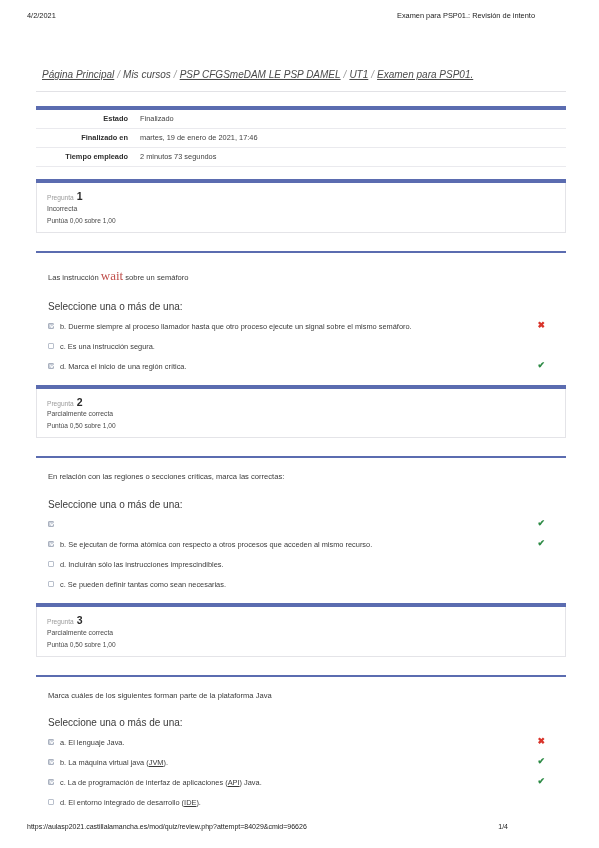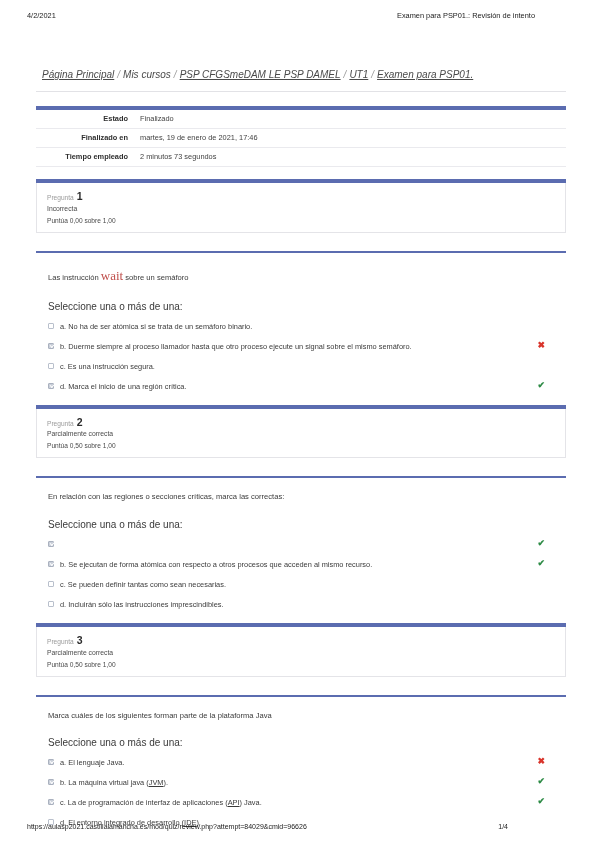--- a/index.html
+++ b/index.html
@@ -280,24 +280,20 @@
       <div class="qinfo">
         <div class="qnum"><span>Pregunta</span><span class="num">1</span></div>
         <div class="qstate">Incorrecta</div>
         <div class="qgrade">Puntúa 0,00 sobre 1,00</div>
       </div>
       <div class="qbody">
         <div class="qtext"><span>Las instrucción </span><span class="code">wait</span><span> sobre un semáforo</span></div>
         <div class="prompt">Seleccione una o más de una:</div>
 
         <div class="opt-row">
-          <span class="cbox"></span>
-          <span class="olabel">a. No ha de ser atómica si se trata de un semáforo binario.</span>
-        </div>
-        <div class="opt-row">
           <span class="cbox checked"></span>
           <span class="olabel">b. Duerme siempre al proceso llamador hasta que otro proceso ejecute un signal sobre el mismo semáforo.</span>
           <span class="mark wrong">✖</span>
         </div>
         <div class="opt-row">
           <span class="cbox"></span>
           <span class="olabel">c. Es una instrucción segura.</span>
         </div>
         <div class="opt-row">
           <span class="cbox checked"></span>
@@ -322,25 +318,25 @@
           <span class="cbox checked"></span>
           <span class="mark correct">✔</span>
         </div>
         <div class="opt-row">
           <span class="cbox checked"></span>
           <span class="olabel">b. Se ejecutan de forma atómica con respecto a otros procesos que acceden al mismo recurso.</span>
           <span class="mark correct">✔</span>
         </div>
         <div class="opt-row">
           <span class="cbox"></span>
+          <span class="olabel">d. Incluirán sólo las instrucciones imprescindibles.</span>
+        </div>
+        <div class="opt-row">
+          <span class="cbox"></span>
           <span class="olabel">c. Se pueden definir tantas como sean necesarias.</span>
-        </div>
-        <div class="opt-row">
-          <span class="cbox"></span>
-          <span class="olabel">d. Incluirán sólo las instrucciones imprescindibles.</span>
         </div>
       </div>
     </div>
 
     <div class="qblock">
       <div class="bluebar"></div>
       <div class="qinfo">
         <div class="qnum"><span>Pregunta</span><span class="num">3</span></div>
         <div class="qstate">Parcialmente correcta</div>
         <div class="qgrade">Puntúa 0,50 sobre 1,00</div>

